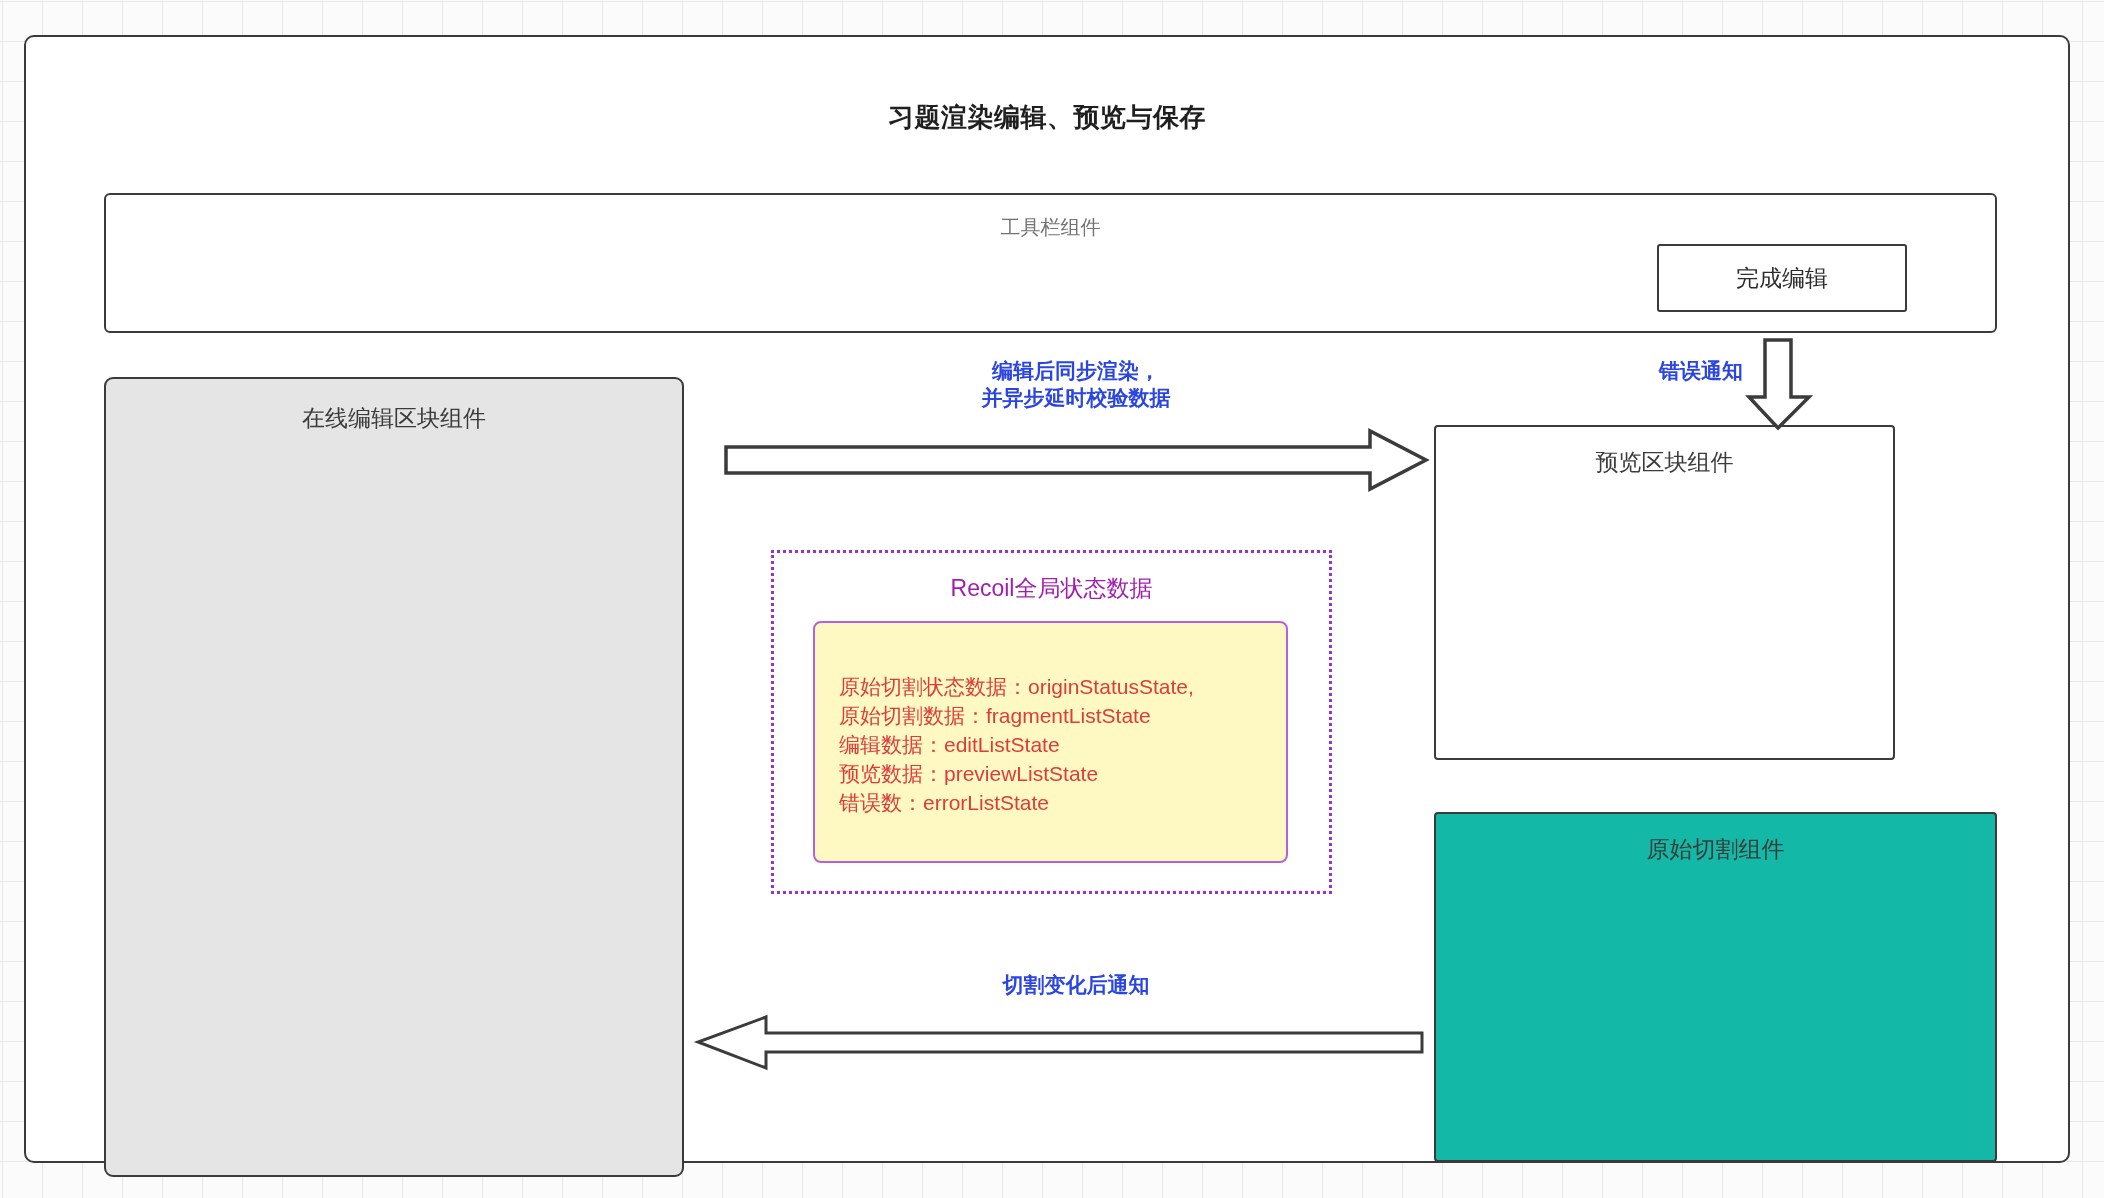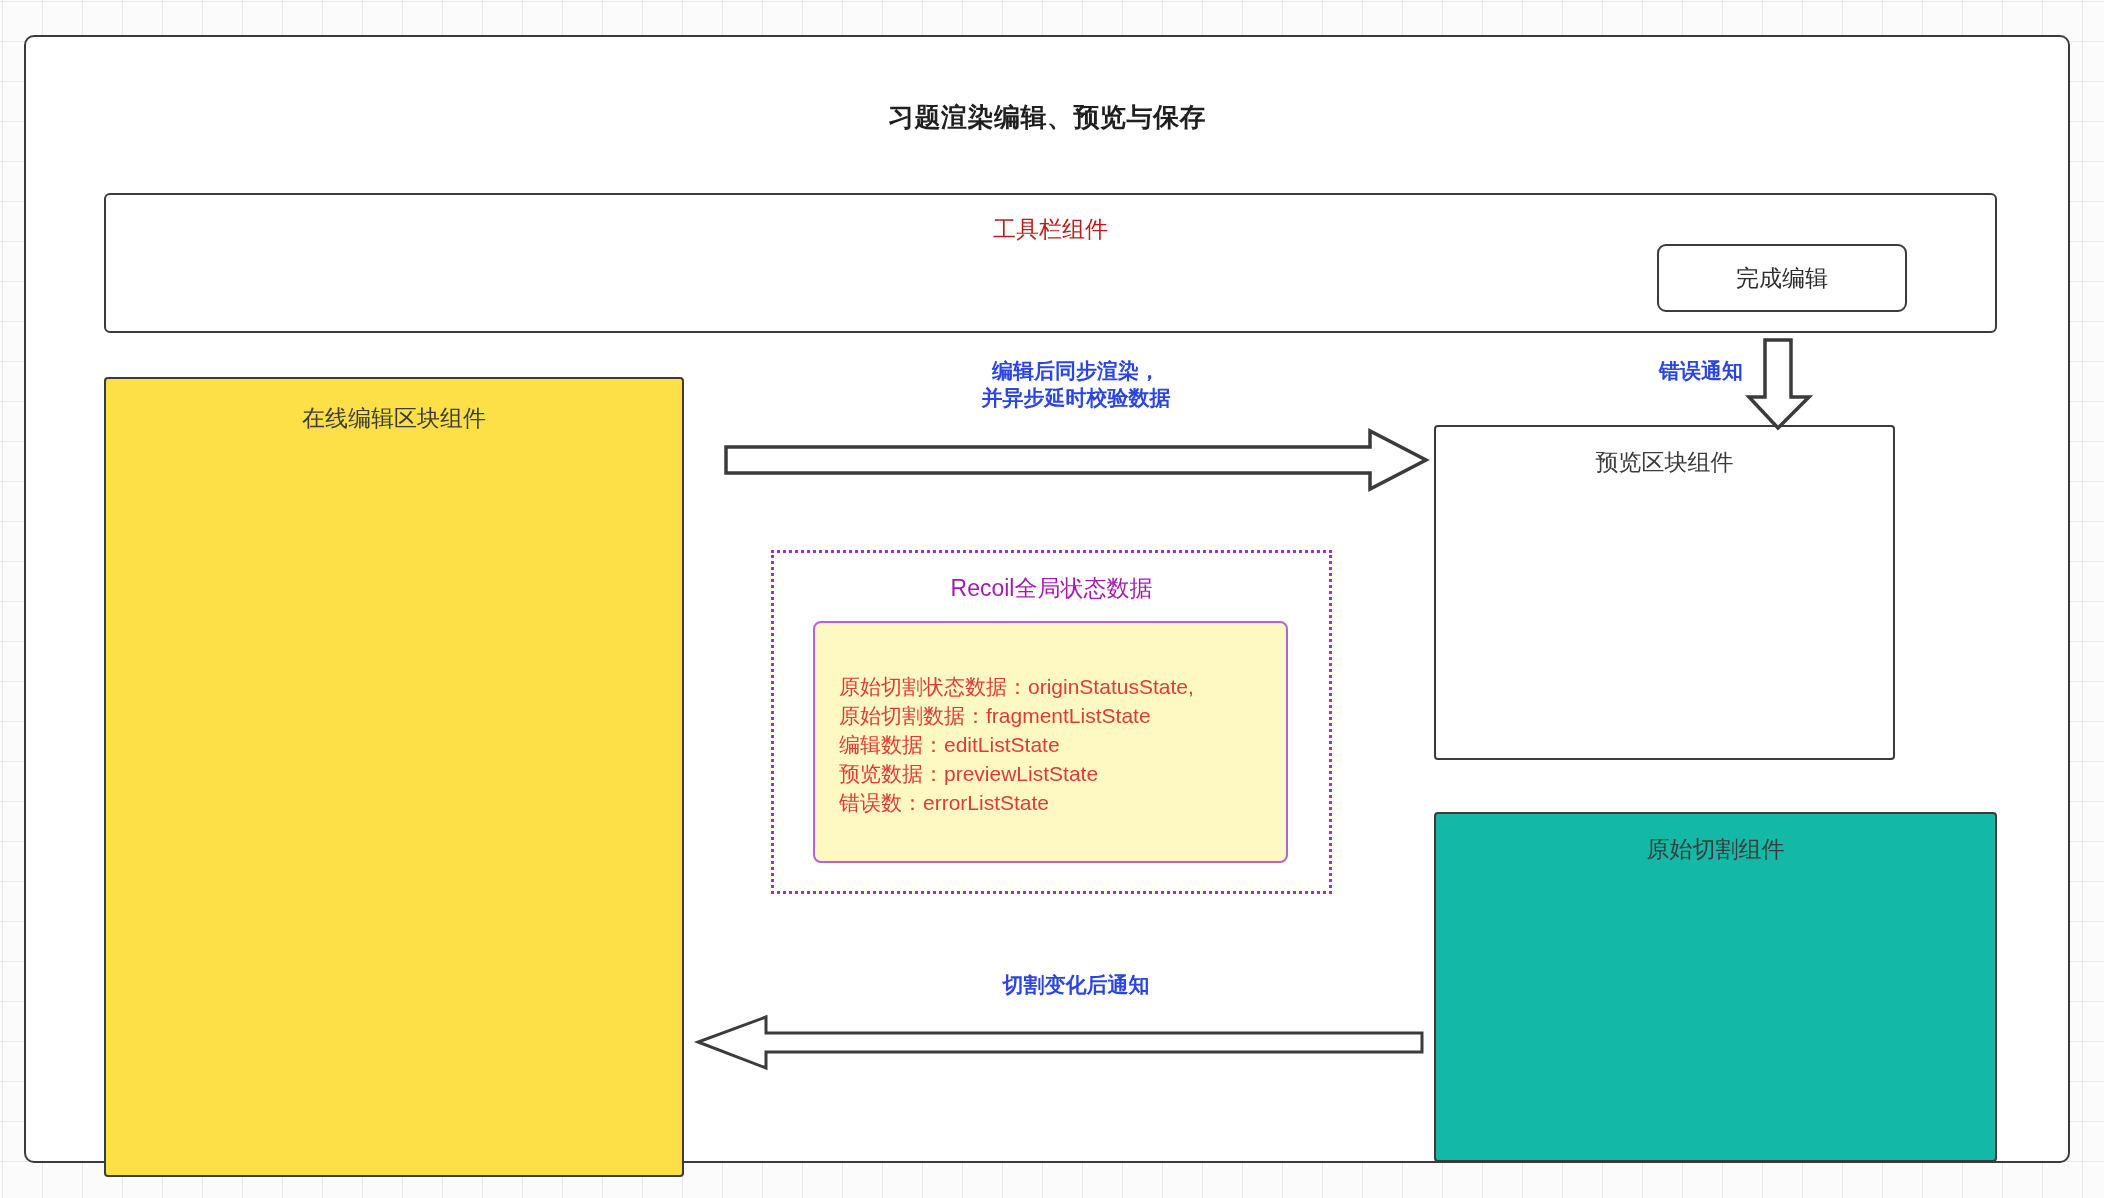--- a/index.html
+++ b/index.html
@@ -57,51 +57,51 @@
     border: 2.5px solid #3b3b3b;
     border-radius: 6px;
     box-sizing: border-box;
   }
   #toolbar-title {
     position: absolute;
     left: 0;
     top: 19px;
     width: 100%;
     text-align: center;
-    font-size: 23px;
-    color: #b91c1c;
+    font-size: 20px;
+    color: #737373;
   }
   #finish-edit-button {
     position: absolute;
     left: 1551px;
     top: 49px;
     width: 250px;
     height: 68px;
     background: #ffffff;
     border: 2.5px solid #3b3b3b;
-    border-radius: 9px;
+    border-radius: 3px;
     box-sizing: border-box;
     display: flex;
     align-items: center;
     justify-content: center;
     font-size: 23px;
     color: #2b2b2b;
     cursor: pointer;
   }
 
   
   #editor-block {
     position: absolute;
     left: 78px;
     top: 340px;
     width: 580px;
     height: 800px;
-    background: #fde047;
-    border: 2.5px solid #3b3b3b;
-    border-radius: 4px;
+    background: #e5e5e5;
+    border: 2.5px solid #3b3b3b;
+    border-radius: 9px;
     box-sizing: border-box;
   }
   #editor-block-title {
     position: absolute;
     left: 0;
     top: 24px;
     width: 100%;
     text-align: center;
     font-size: 23px;
     color: #3b3b3b;

